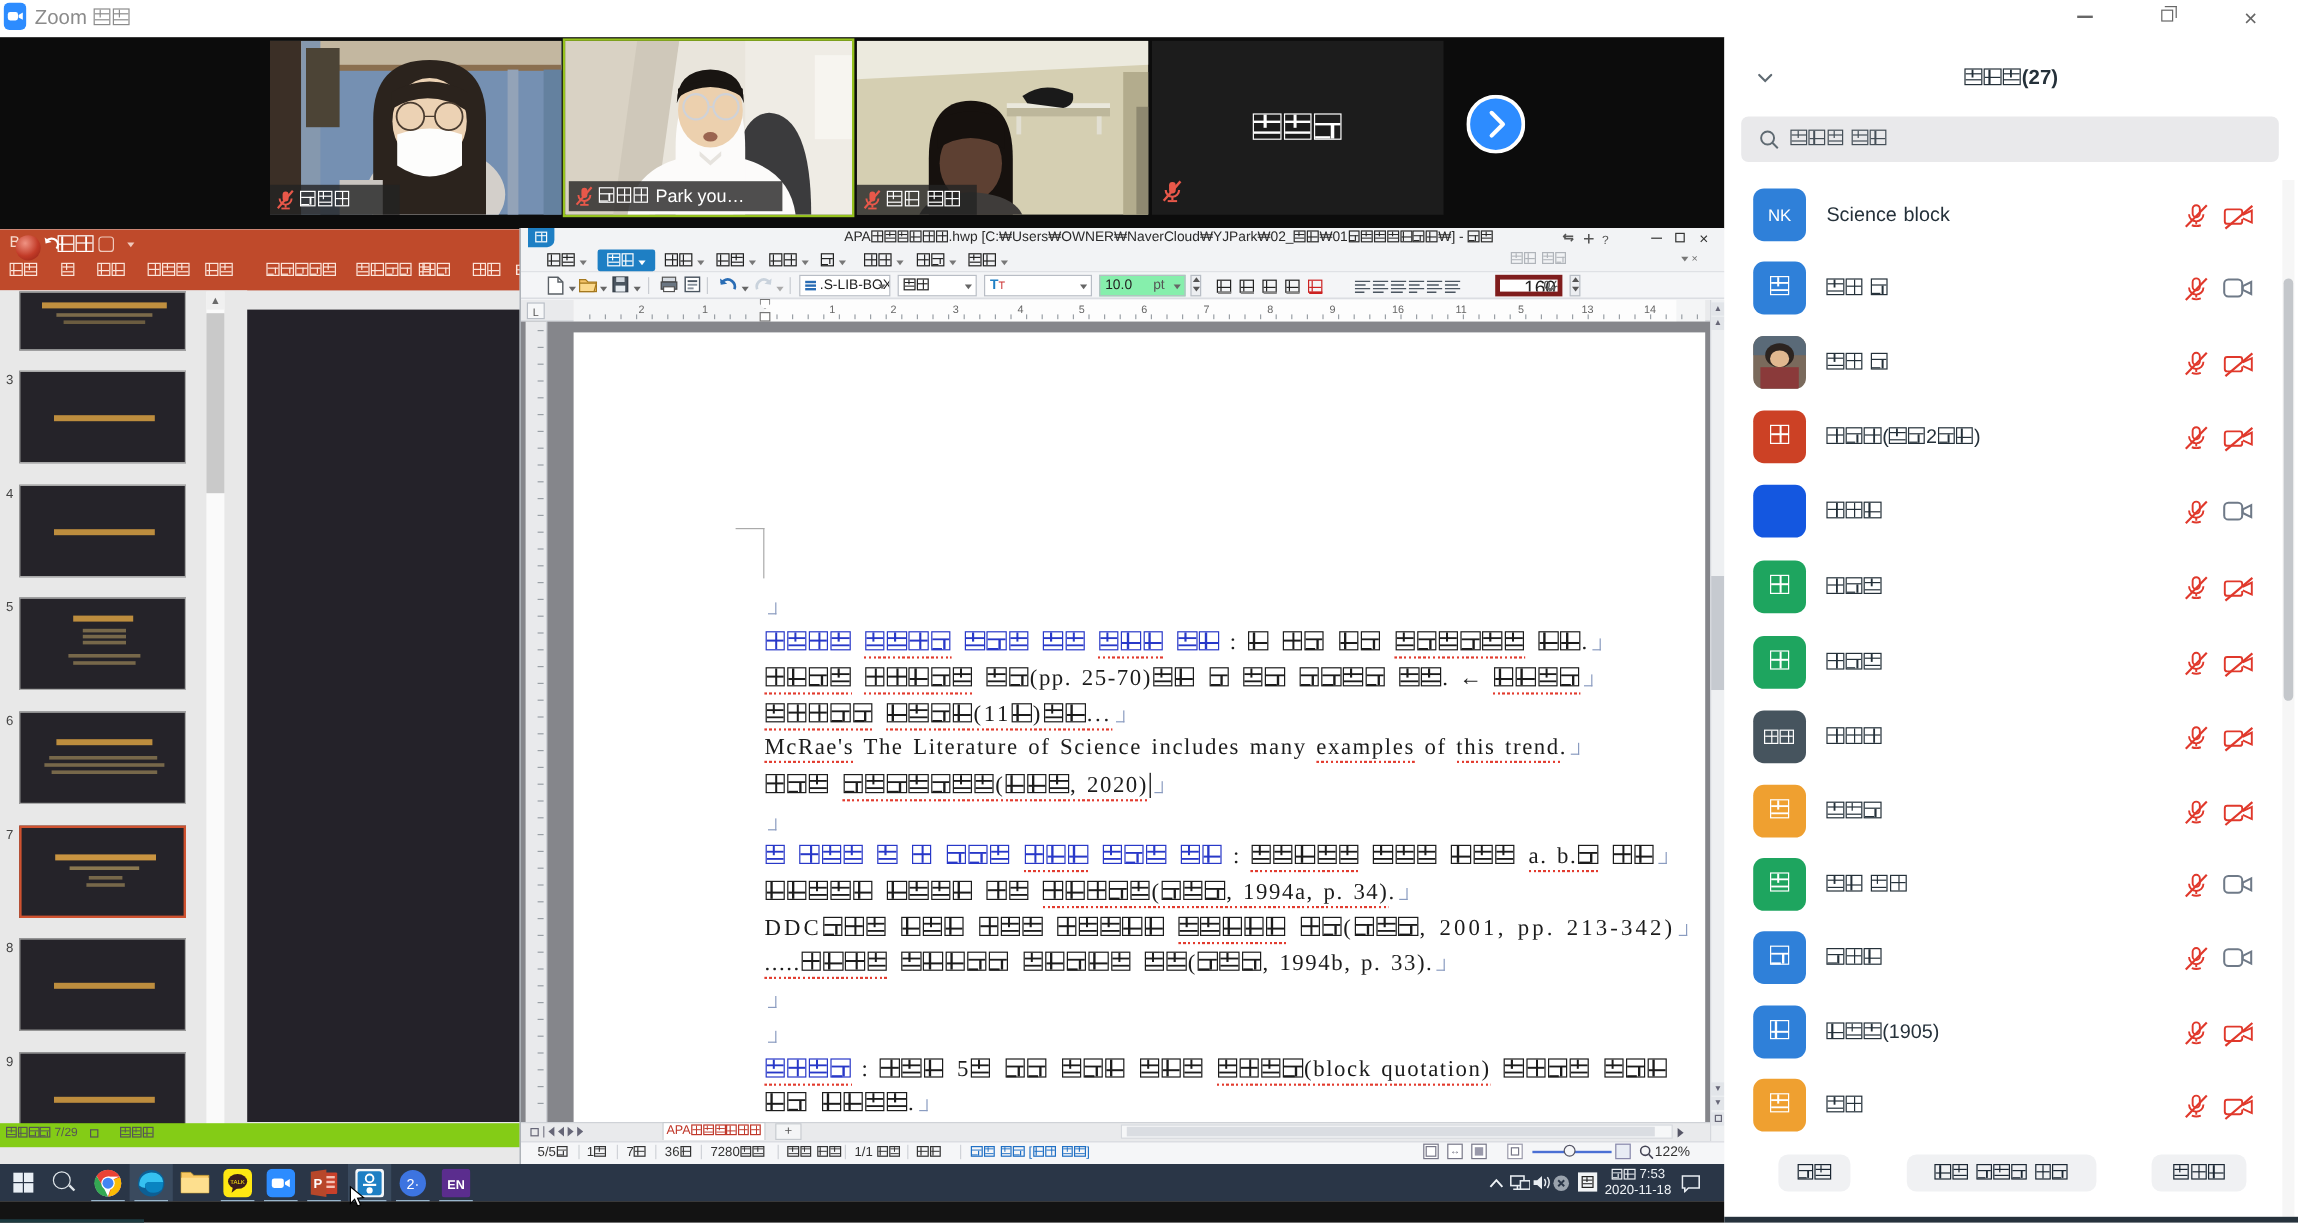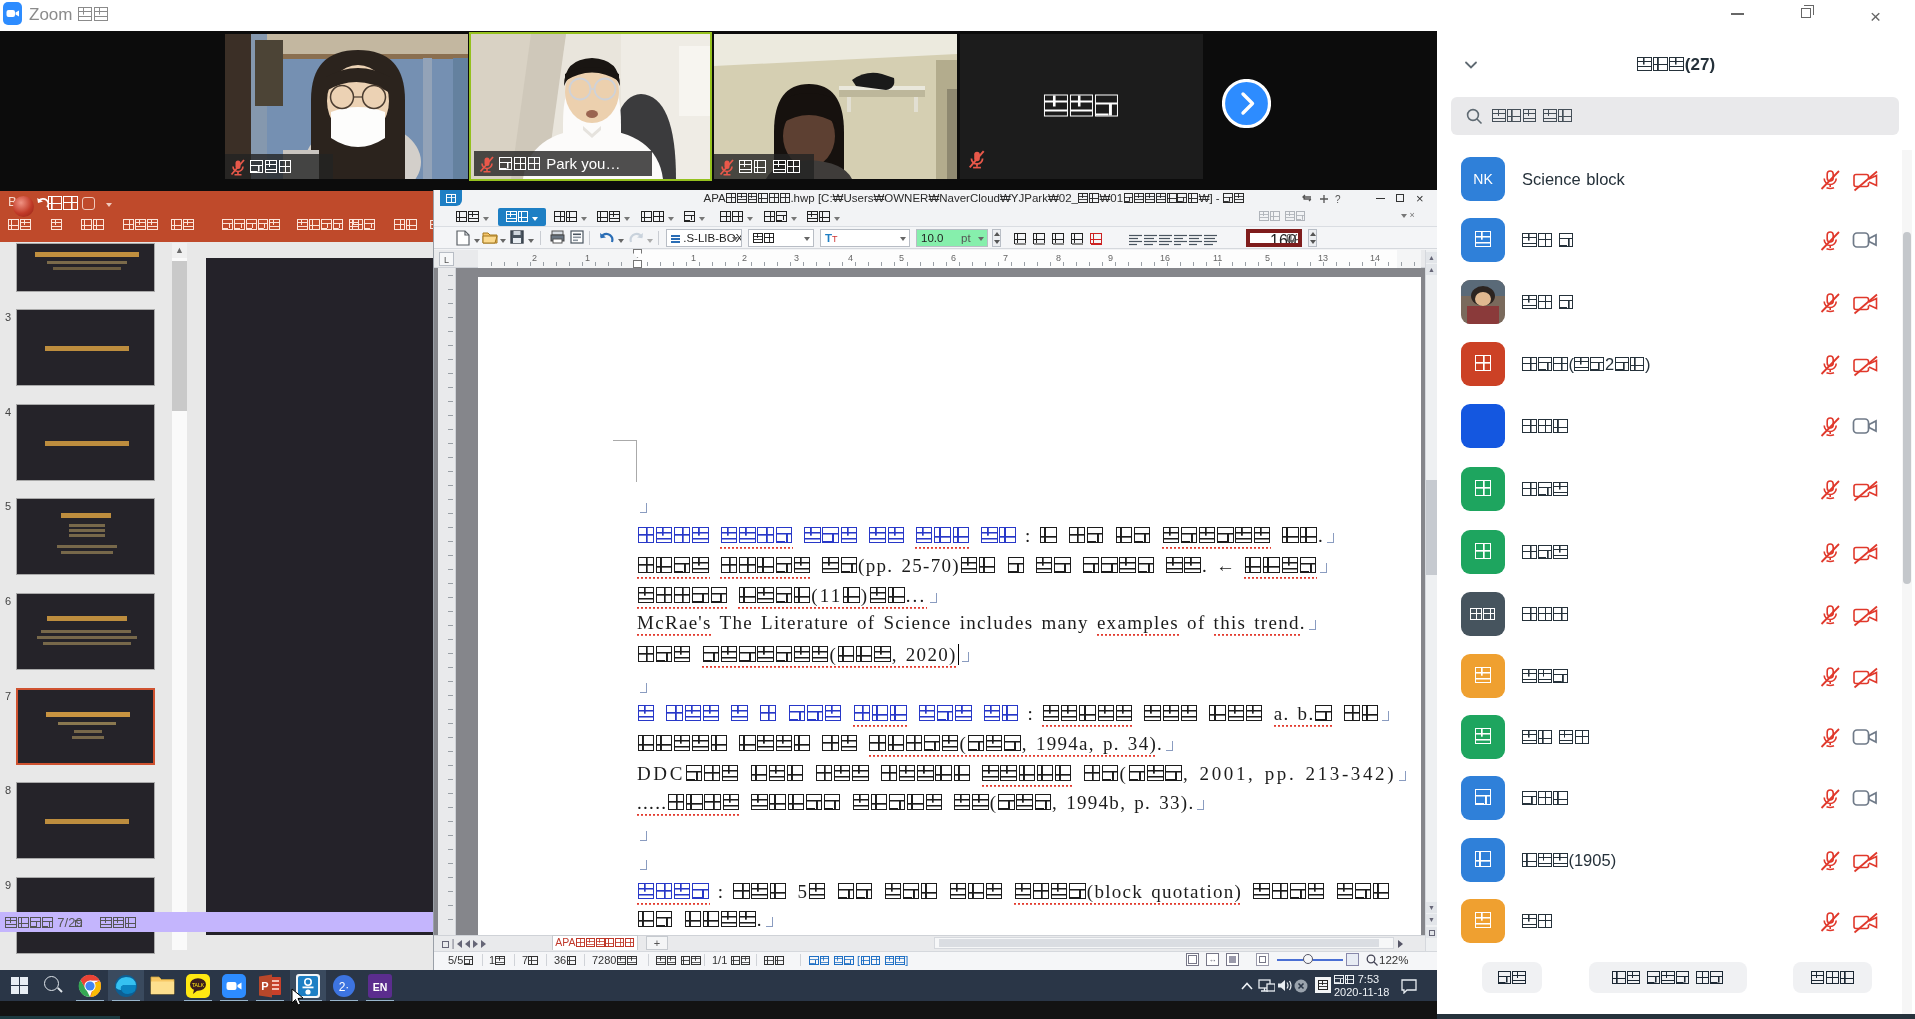--- a/index.html
+++ b/index.html
@@ -196,21 +196,21 @@
       <div class="abs" style="left:28px;top:36px;width:84px;height:5px;background:#bd8d3e"></div>
     </div>
 <div class="abs" style="left:5px;top:688px;font-size:11px;color:#444">9</div>
     <div class="abs" style="left:16px;top:686px;width:139px;height:77px;background:#252329;border:1px solid #a9a9a9">
       <div class="abs" style="left:28px;top:36px;width:84px;height:5px;background:#bd8d3e"></div>
     </div>
 <div class="abs" style="left:172px;top:52px;width:15px;height:707px;background:#fafafa"></div>
 <div class="abs" style="left:172px;top:52px;width:15px;height:15px;background:#f0f0f0;color:#6a6a6a;font-size:9px;text-align:center;line-height:15px">▲</div>
 <div class="abs" style="left:172px;top:70px;width:15px;height:150px;background:#c9c9c9"></div>
 <div class="abs" style="left:206px;top:67px;width:231px;height:677px;background:#242229"></div>
-<div class="abs" style="left:0;top:721px;width:437px;height:20px;background:#c4b5fd;font-size:13px;color:#555">
+<div class="abs" style="left:0;top:745px;width:437px;height:20px;background:#84cc16;font-size:10px;color:#555">
 <span style="position:absolute;left:5px;top:3px"><i class="hg h1 "></i><i class="hg h2 "></i><i class="hg h3 "></i><i class="hg h3 "></i> 7/29</span>
 <span style="position:absolute;left:75px;top:3px"><s class="sqr"></s></span>
 <span style="position:absolute;left:100px;top:3px"><i class="hg h1 "></i><i class="hg h1 "></i><i class="hg h2 "></i></span>
 </div>
 </div>
 <div class="abs" style="left:433px;top:190px;width:1004px;height:780px;background:#f2f3f5;overflow:hidden;border-left:1px solid #9aa0a8">
 <div class="abs" style="left:0;top:0;width:1004px;height:17px;background:#f2f3f5"></div>
 <div class="abs" style="left:6px;top:0;width:22px;height:16px;background:#1e7fc4;color:#fff;font-size:11px;text-align:center;line-height:16px;border-radius:0 0 6px 0"><i class="hg h0 "></i></div>
 <div class="abs" style="left:240px;top:2px;width:600px;text-align:center;font-size:11.5px;color:#2a2a2a;white-space:nowrap">APA<i class="hg h0 "></i><i class="hg h1 "></i><i class="hg h1 "></i><i class="hg h2 "></i><i class="hg h0 "></i><i class="hg h0 "></i>.hwp [C:₩Users₩OWNER₩NaverCloud₩YJPark₩02_<i class="hg h1 "></i><i class="hg h2 "></i>₩01<i class="hg h3 "></i><i class="hg h1 "></i><i class="hg h1 "></i><i class="hg h1 "></i><i class="hg h2 "></i><i class="hg h3 "></i><i class="hg h2 "></i>₩] - <i class="hg h3 "></i><i class="hg h1 "></i></div>
 <svg class="abs" style="left:868px;top:4px" width="40" height="10" viewBox="0 0 40 10">
@@ -655,21 +655,21 @@
   </svg>
 <svg class="abs" style="left:1277px;top:979px" width="15" height="13" viewBox="0 0 15 13">
 <path d="M1 4.5 H4 L8 1 V12 L4 8.5 H1 Z" fill="#e8edf2"></path>
 <path d="M10 3.5 Q12 6.5 10 9.5 M12.5 2 Q15.5 6.5 12.5 11" stroke="#e8edf2" stroke-width="1.2" fill="none"></path>
   </svg>
 <svg class="abs" style="left:1294px;top:979px" width="14" height="14" viewBox="0 0 14 14">
 <circle cx="7" cy="7" r="6.5" fill="#9aa3ad"></circle>
     <path d="M4.5 4.5 L9.5 9.5 M9.5 4.5 L4.5 9.5" stroke="#2a3647" stroke-width="1.6"></path>
   </svg>
 <div class="abs" style="left:1315px;top:977px;width:16px;height:16px;background:#f2f4f6;color:#222;font-size:12px;text-align:center;line-height:16px"><i class="hg h1 "></i></div>
-<div class="abs" style="left:1334px;top:973px;width:62px;color:#eef2f6;font-size:11px;line-height:13px;white-space:nowrap"><i class="hg h3 "></i><i class="hg h2 "></i> 7:53<br>2020-11-18</div>
+<div class="abs" style="left:1334px;top:973px;width:62px;text-align:center;color:#eef2f6;font-size:11px;line-height:13px;white-space:nowrap"><i class="hg h3 "></i><i class="hg h2 "></i> 7:53<br>2020-11-18</div>
 <svg class="abs" style="left:1401px;top:979px" width="16" height="15" viewBox="0 0 16 15">
 <path d="M1 1 H15 V11 H6 L3 14 V11 H1 Z" fill="none" stroke="#e8edf2" stroke-width="1.3"></path>
   </svg>
 <div class="abs" style="left:1437px;top:31px;width:478px;height:983px;background:#fff"></div>
 <div class="abs" style="left:1464px;top:58px;width:13px;height:13px;color:#5f6a72"><svg width="14" height="14" viewBox="0 0 14 14">
       <path d="M2 4.5 L7 9.5 L12 4.5" fill="none" stroke="#5f6a72" stroke-width="1.8" stroke-linecap="round"></path>
     </svg></div>
 <div class="abs" style="left:1437px;top:55px;width:478px;text-align:center;font-size:17px;font-weight:700;color:#25313a"><i class="hg h1 "></i><i class="hg h2 "></i><i class="hg h1 "></i>(27)</div>
 <div class="abs" style="left:1451px;top:97px;width:448px;height:38px;background:#e9e9eb;border-radius:6px"></div>
 <svg class="abs" style="left:1466px;top:108px" width="17" height="17" viewBox="0 0 17 17">

